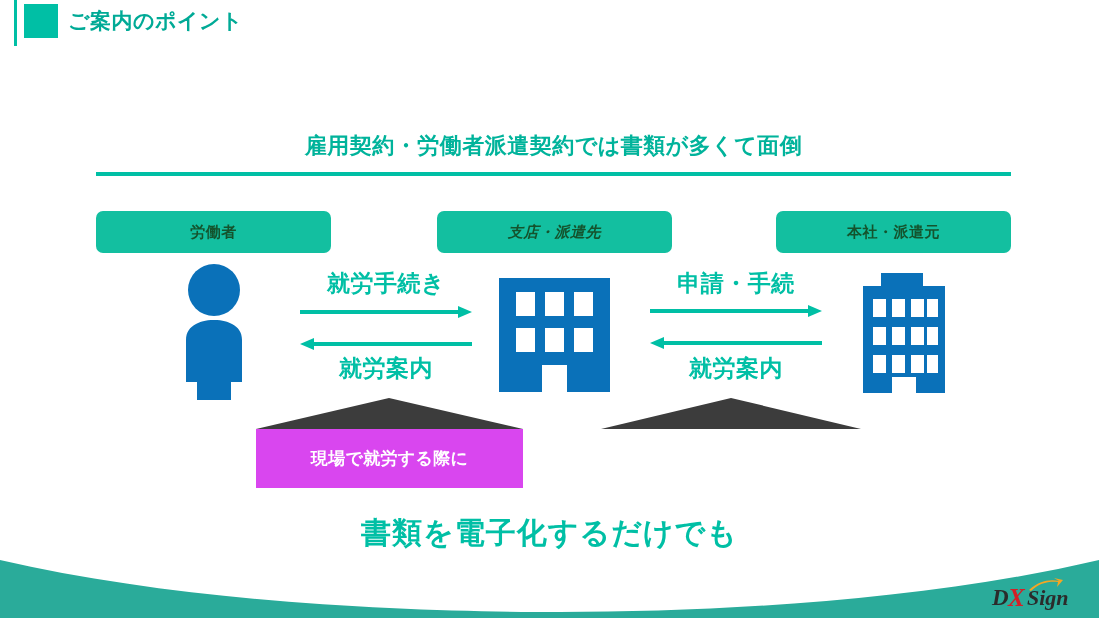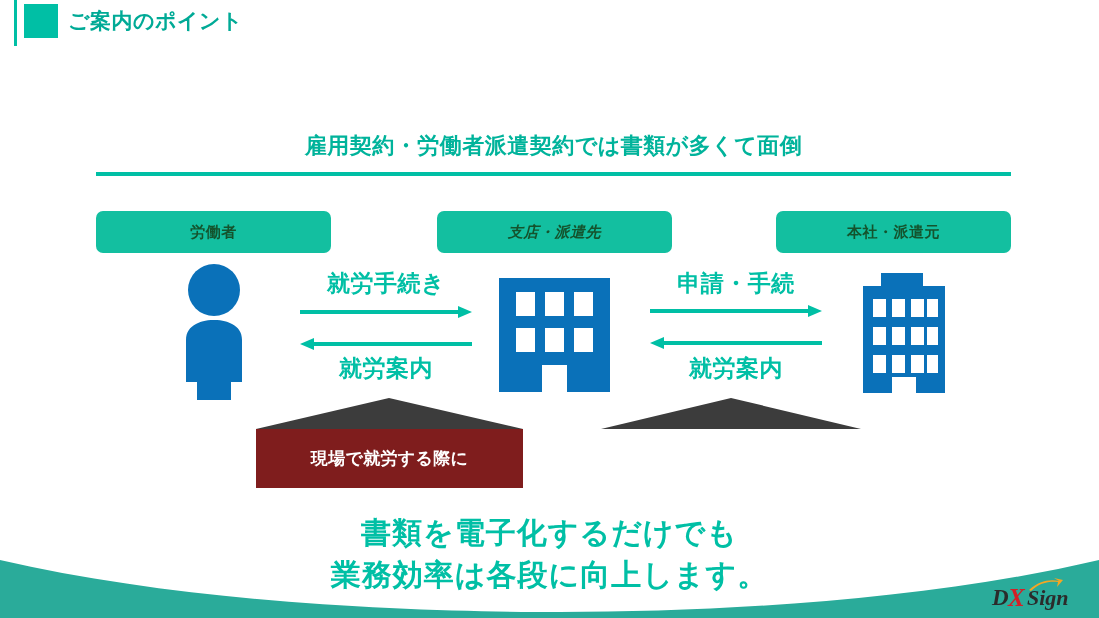--- a/index.html
+++ b/index.html
@@ -147,21 +147,21 @@
     left: 0;
     width: 100%;
     height: 34px;
   }
   .callout-body {
     position: absolute;
     left: 0;
     bottom: 0;
     width: 100%;
     height: 59px;
-    background: #7f1d1d;
+    background: #d946ef;
     color: #ffffff;
     font-size: 17px;
     font-weight: bold;
     line-height: 25px;
     display: flex;
     flex-direction: column;
     align-items: center;
     justify-content: center;
     letter-spacing: 0.3px;
     white-space: nowrap;
@@ -314,21 +314,20 @@
     <div class="callout-pointer">
       <svg viewBox="0 0 260 34" width="260" height="34" preserveAspectRatio="none" aria-hidden="true">
         <polygon points="130,0 260,31 0,31" fill="#3c3c3c"></polygon>
       </svg>
     </div>
   </div>
 </div>
 
 <div id="conclusion">
   <span class="cline">書類を電子化するだけでも</span>
-  <span class="cline">業務効率は各段に向上します。</span>
 </div>
 
 <div id="footer-wave">
   <svg viewBox="0 0 1099 58" width="1099" height="58" preserveAspectRatio="none" aria-hidden="true">
     <path d="M0,0 C190,44 420,52 560,52 C720,52 930,40 1099,0 L1099,58 L0,58 Z" fill="#2aab9a"></path>
   </svg>
 </div>
 
 <div id="footer-logo">
   <svg viewBox="0 0 96 34" width="96" height="34" aria-hidden="true">

